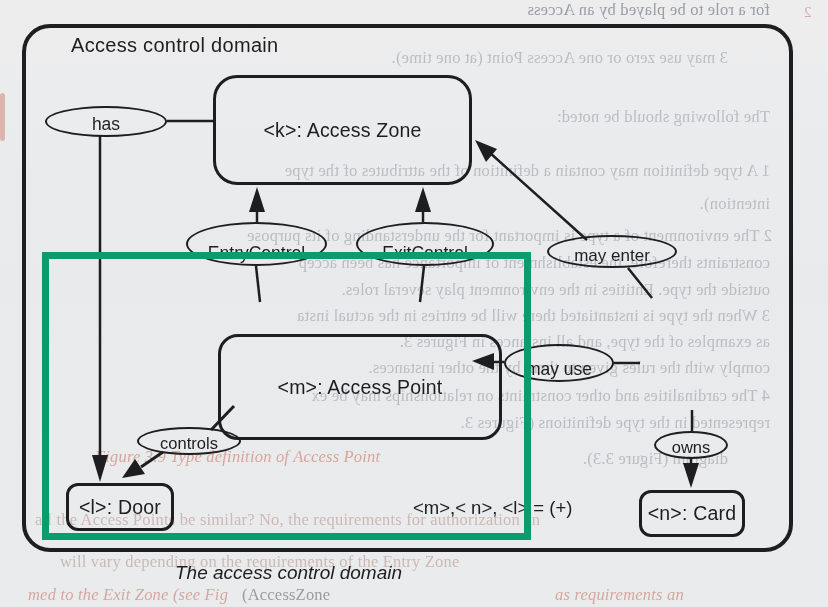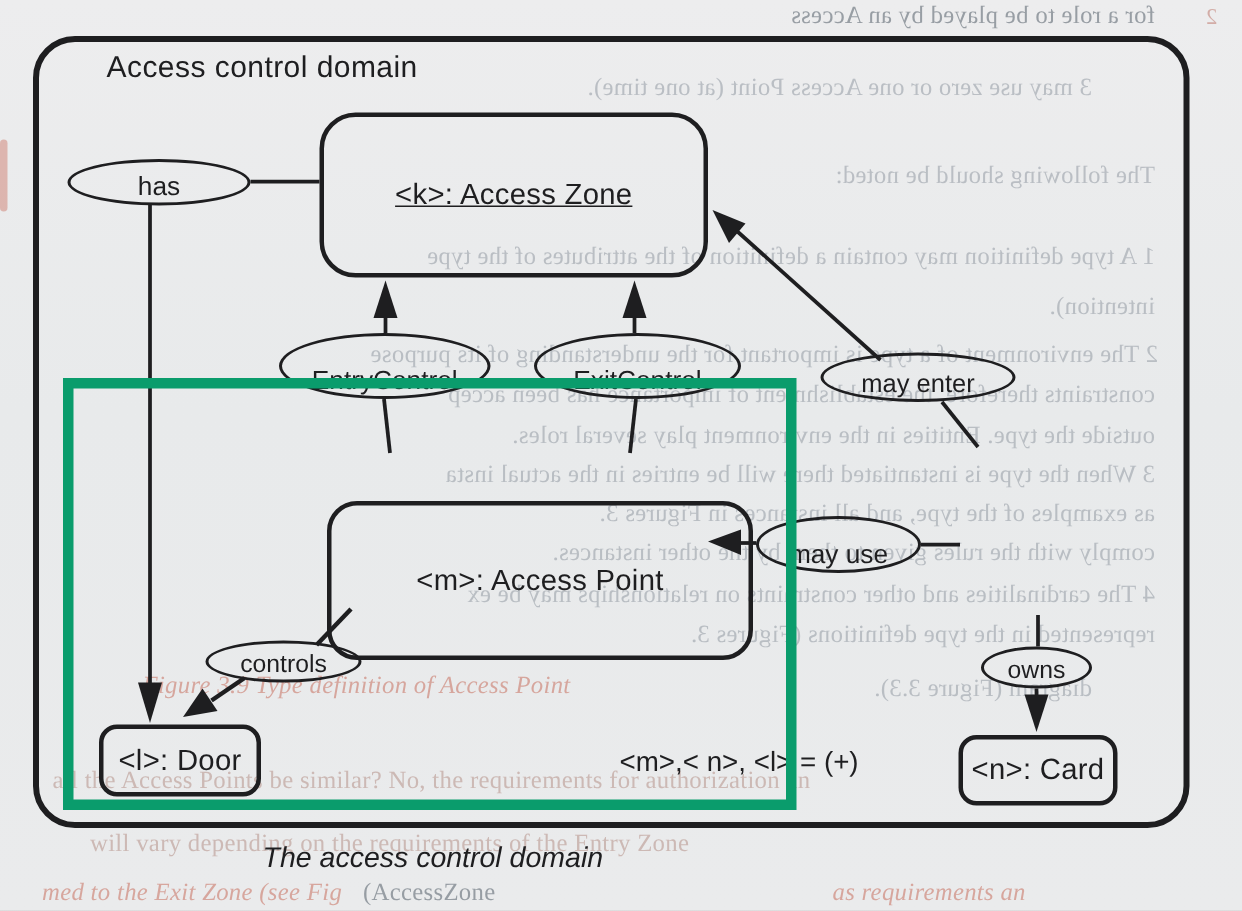--- a/index.html
+++ b/index.html
@@ -103,21 +103,21 @@
     <polygon points="472,361 494,353 494,370" fill="#1e1e20" stroke="none"></polygon>
     <path d="M614,363 L640,363"></path>
     <path d="M692,410 L692,431"></path>
     <path d="M691,459 L691,467"></path>
     <polygon points="691,488 683,463 699,463" fill="#1e1e20" stroke="none"></polygon>
     <path d="M234,406 L211,430" stroke-width="3"></path>
     <path d="M163,452 L141,467" stroke-width="3"></path>
     <polygon points="122,478 135,459 145,474" fill="#1e1e20" stroke="none"></polygon>
   </svg>
 
-  <div class="node" style="left:213px;top:75px;width:259px;height:110px;border-radius:24px;text-decoration:underline;">
+  <div class="node" style="left:213px;top:75px;width:259px;height:110px;border-radius:24px;">
     <span>&lt;k&gt;: Access Zone</span>
   </div>
   <div class="node" style="left:218px;top:302px;width:284px;height:106px;border-radius:20px;margin-top:32px;">
     <span>&lt;m&gt;: Access Point</span>
   </div>
   <div class="node" style="left:66px;top:483px;width:108px;height:48px;border-radius:12px;text-align:center;">
     <span>&lt;l&gt;: Door</span>
   </div>
   <div class="node" style="left:639px;top:490px;width:106px;height:47px;border-radius:12px;">
     <span>&lt;n&gt;: Card</span>

